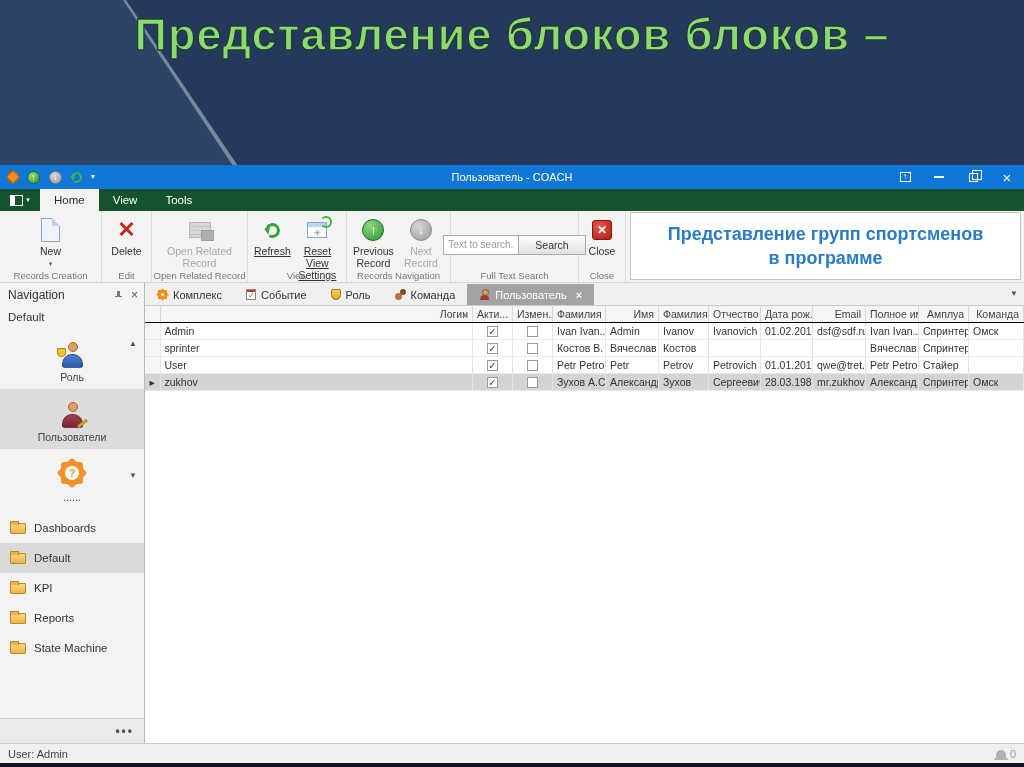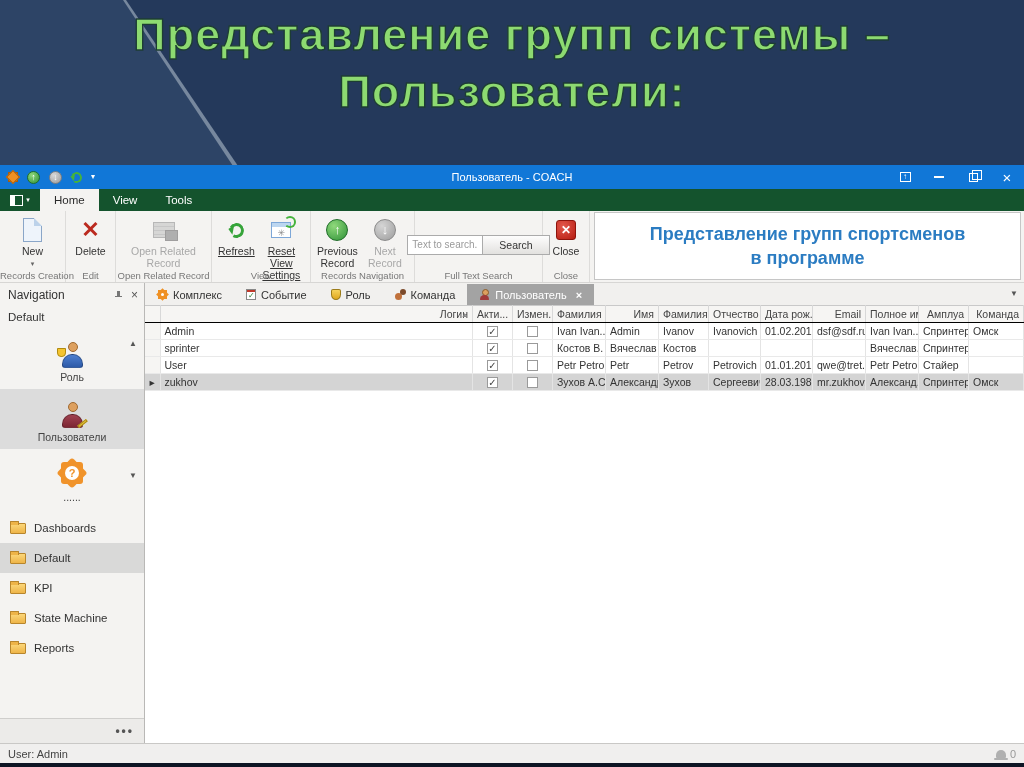--- a/index.html
+++ b/index.html
@@ -154,22 +154,21 @@
   .bell{position:relative;width:10px;height:8px;background:#b0b0b0;border-radius:5px 5px 1px 1px;}
   .bell:after{content:"";position:absolute;left:-2px;bottom:-2px;width:14px;height:2px;background:#b0b0b0;border-radius:1px;}
 </style>
 </head>
 <body>
 
 <div class="slide">
   <div class="tri-edge"></div>
   <div class="tri-fill"></div>
   <div class="slide-title">
-    <div>Представление групп системы –</div>
-    <div>Пользователи:</div>
+    <div>Представление блоков блоков –</div>
   </div>
 
   <div class="appwin">
 
     <div class="titlebar">
       <div class="qat">
         <span class="ico-star">
             <i></i>
             <b></b>
           </span>
@@ -197,21 +196,21 @@
       <span class="appmenu">
           <span class="glyph"></span>
           <span class="dd">▾</span>
         </span>
       <span class="mtab active">Home</span>
       <span class="mtab">View</span>
       <span class="mtab">Tools</span>
     </div>
 
     <div class="ribbon">
-      <div class="rgroup" style="width:66px;">
+      <div class="rgroup" style="width:102px;">
         <div class="rbtn">
           <span class="ric">
               <span class="ico-newpage"></span>
             </span>
           <span>New</span>
             <span class="dd-small">▾</span>
         </div>
         <div class="rcaption">Records Creation</div>
       </div>
       <div class="rgroup" style="width:50px;">
@@ -337,25 +336,25 @@
             <div class="nav-folder selected">
               <span class="folder"></span>
               <span>Default</span>
             </div>
             <div class="nav-folder">
               <span class="folder"></span>
               <span>KPI</span>
             </div>
             <div class="nav-folder">
               <span class="folder"></span>
-              <span>State Machine</span>
+              <span>Reports</span>
             </div>
             <div class="nav-folder">
               <span class="folder"></span>
-              <span>Reports</span>
+              <span>State Machine</span>
             </div>
           </div>
 
         <div class="nav-overflow">
           <span>•••</span>
         </div>
       </div>
 
       <div class="gridarea">
         <div class="tabstrip">

